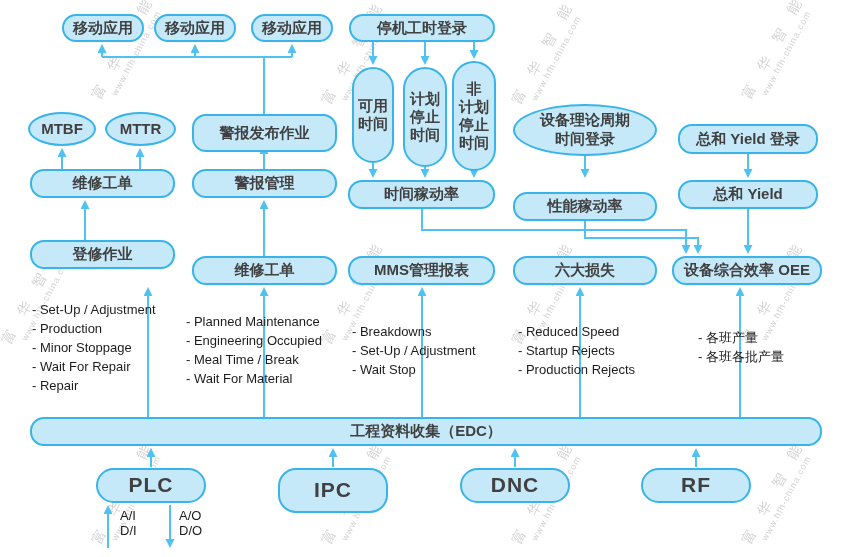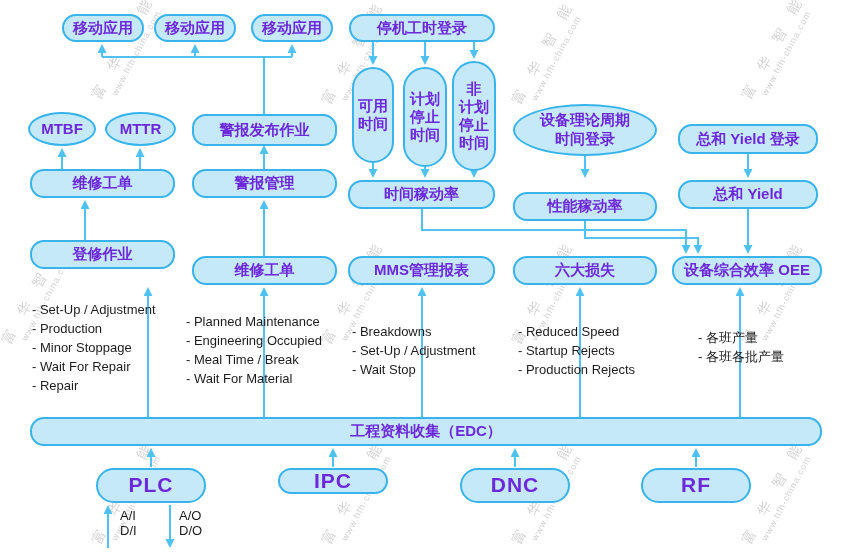--- a/index.html
+++ b/index.html
@@ -2,21 +2,21 @@
 <html><head>
 <meta charset="utf-8">
 <style>
   html,body { margin:0; padding:0; background:#fff; }
   .canvas {
     position:relative; width:856px; height:557px; background:#ffffff;
     font-family:"Liberation Sans","DejaVu Sans",sans-serif; overflow:hidden;
   }
   .node {
     position:absolute; z-index:2; box-sizing:border-box;
-    background:#c6e9f9; border:2px solid #38b4eb; color:#6d28d9;
+    background:#c6e9f9; border:2px solid #38b4eb; color:#404040;
     display:flex; align-items:center; justify-content:center; text-align:center;
     font-weight:bold; font-size:15px; line-height:1.25; white-space:pre-line;
   }
   .rect   { border-radius:14px; }
   .ellipse{ border-radius:50%; }
   .vcap   { border-radius:24px; line-height:1.2; }
   .bar    { border-radius:14px; }
   .device { border-radius:18px; font-size:21px; letter-spacing:1px; }
   .blist  { position:absolute; z-index:2; color:#1c1c1c; font-size:13px; line-height:19px; }
   .blist div { white-space:nowrap; }
@@ -146,21 +146,21 @@
 计划
 停止
 时间</div>
 
   <div class="node ellipse" style="left:513px;top:104px;width:144px;height:52px">设备理论周期
 时间登录</div>
   <div class="node rect" style="left:678px;top:124px;width:140px;height:30px">总和 Yield 登录</div>
 
   <div class="node ellipse" style="left:28px;top:112px;width:68px;height:34px">MTBF</div>
   <div class="node ellipse" style="left:105px;top:112px;width:71px;height:34px">MTTR</div>
-  <div class="node rect" style="left:192px;top:114px;width:145px;height:32px">警报发布作业</div>
+  <div class="node rect" style="left:192px;top:114px;width:145px;height:38px">警报发布作业</div>
 
   <div class="node rect" style="left:30px;top:169px;width:145px;height:29px">维修工单</div>
   <div class="node rect" style="left:192px;top:169px;width:145px;height:29px">警报管理</div>
   <div class="node rect" style="left:348px;top:180px;width:147px;height:29px">时间稼动率</div>
   <div class="node rect" style="left:513px;top:192px;width:144px;height:29px">性能稼动率</div>
   <div class="node rect" style="left:678px;top:180px;width:140px;height:29px">总和 Yield</div>
 
   <div class="node rect" style="left:30px;top:240px;width:145px;height:29px">登修作业</div>
   <div class="node rect" style="left:192px;top:256px;width:145px;height:29px">维修工单</div>
   <div class="node rect" style="left:348px;top:256px;width:147px;height:29px">MMS管理报表</div>
@@ -191,21 +191,21 @@
     <div>- Production Rejects</div>
   </div>
   <div class="blist" style="left:698px;top:328px">
     <div>- 各班产量</div>
     <div>- 各班各批产量</div>
   </div>
 
   <div class="node bar" style="left:30px;top:417px;width:792px;height:29px">工程资料收集（EDC）</div>
 
   <div class="node device" style="left:96px;top:468px;width:110px;height:35px">PLC</div>
-  <div class="node device" style="left:278px;top:468px;width:110px;height:26px">IPC</div>
+  <div class="node device" style="left:278px;top:468px;width:110px;height:45px">IPC</div>
   <div class="node device" style="left:460px;top:468px;width:110px;height:35px">DNC</div>
   <div class="node device" style="left:641px;top:468px;width:110px;height:35px">RF</div>
 
   <div class="io" style="left:120px;top:508px">A/I
 D/I</div>
   <div class="io" style="left:179px;top:508px">A/O
 D/O</div>
 
 </div>
 

